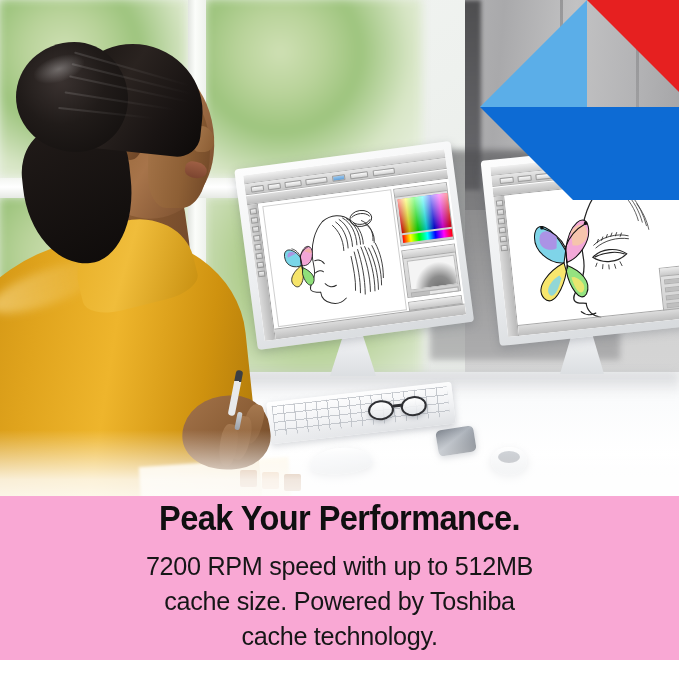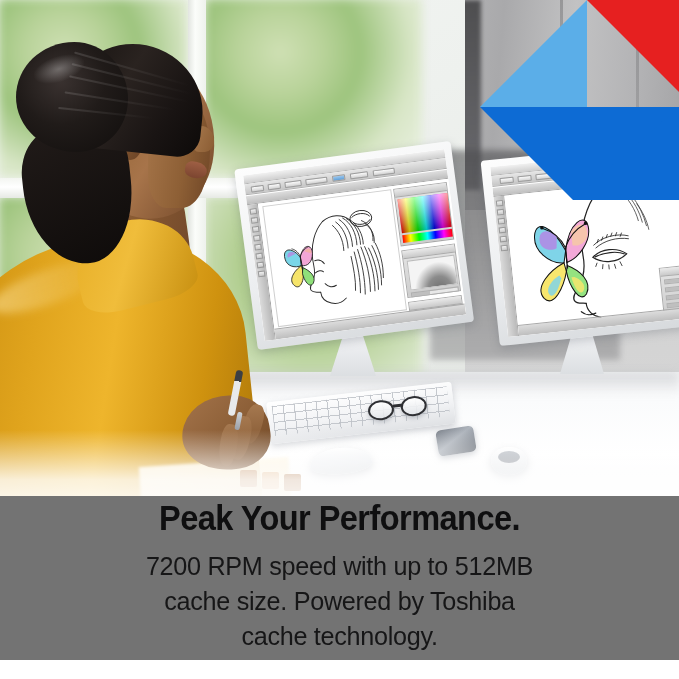--- a/index.html
+++ b/index.html
@@ -398,21 +398,21 @@
   .mark{ position:absolute; left:440px; top:0; width:239px; height:200px; pointer-events:none; }
   .mark svg{ display:block; }
 
   
   .fade{
     position:absolute; left:0; top:430px; width:679px; height:90px;
     background:linear-gradient(180deg,rgba(255,255,255,0) 0%,rgba(255,255,255,.82) 55%,#ffffff 100%);
   }
   .copy{
     position:absolute; left:0; top:496px; width:679px;
-    text-align:center; background:#737373; padding-bottom:6px;
+    text-align:center; background:#f9a8d4; padding-bottom:6px;
   }
   .headline{
     font-family:"Liberation Sans", sans-serif;
     font-weight:bold; font-size:35px; line-height:44px;
     color:#0f0f10; letter-spacing:-.6px;
     transform:scaleX(.93); transform-origin:center;
   }
   .subcopy{
     font-family:"Liberation Sans", sans-serif;
     font-weight:normal; font-size:26.5px; line-height:35px;

